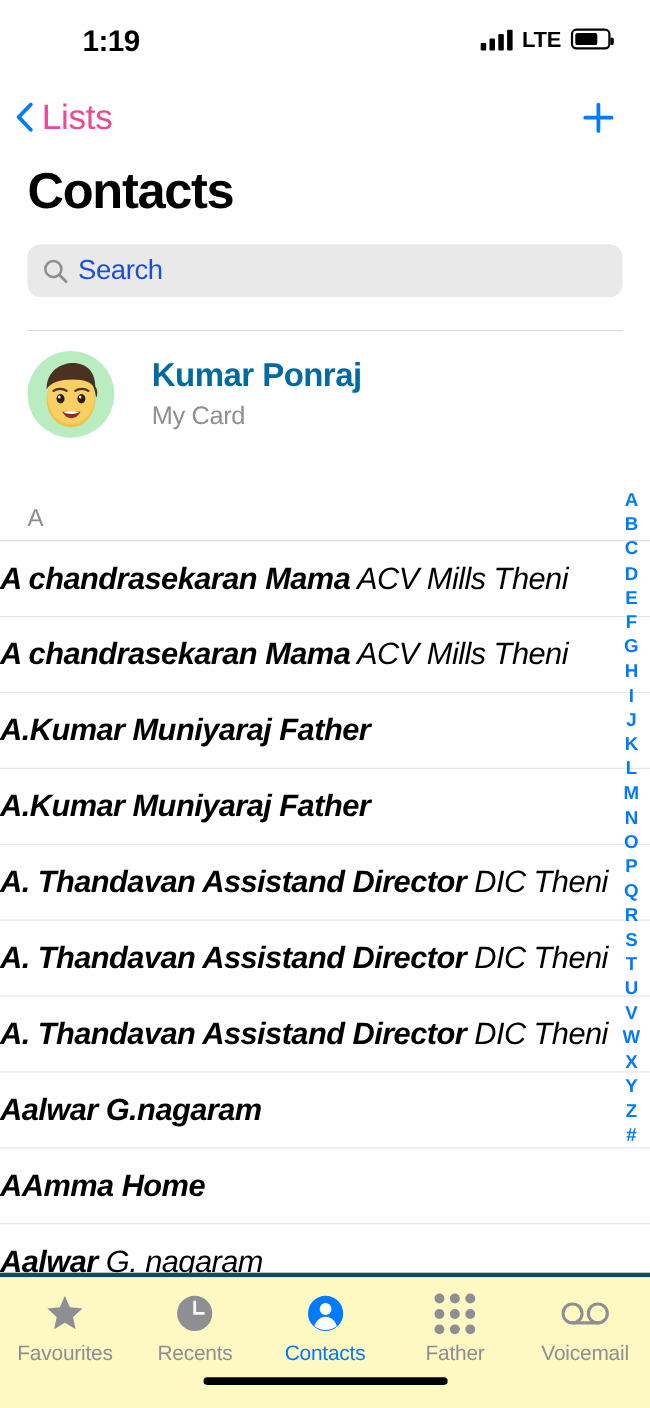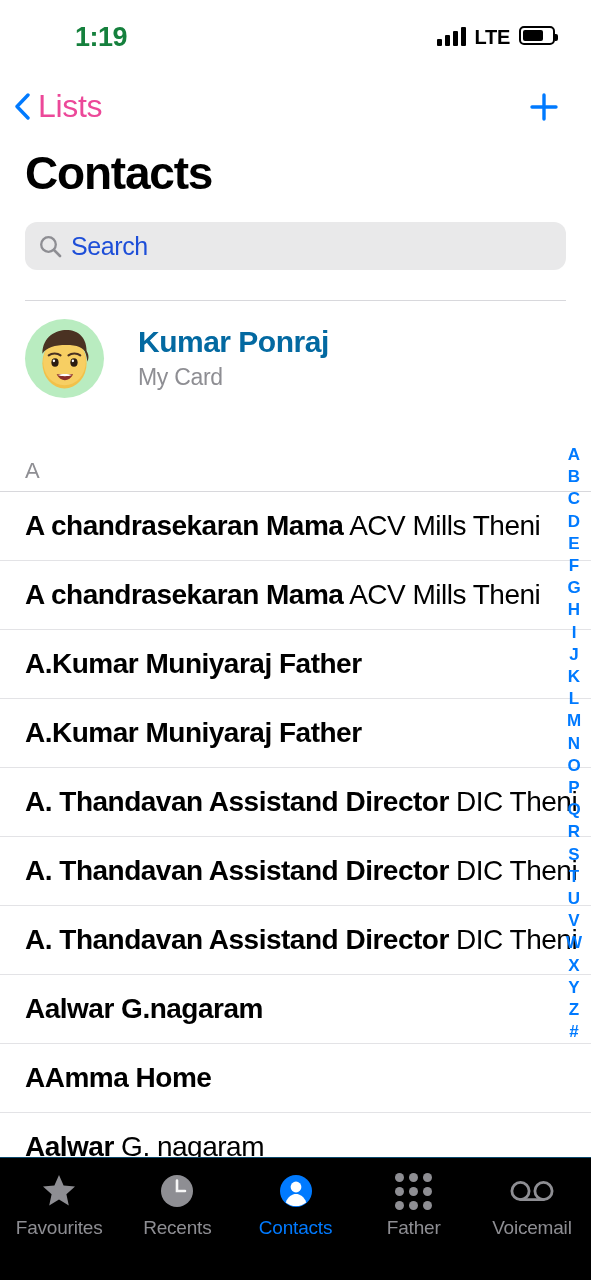--- a/index.html
+++ b/index.html
@@ -11,21 +11,21 @@
     overflow:hidden;
   }
   .phone { position:relative; width:591px; height:1280px; background:#fff; }
 
   
   .statusbar {
     position:absolute; top:0; left:0; width:591px; height:72px;
   }
   .sb-time {
     position:absolute; left:75px; top:22px;
-    font-size:27px; font-weight:bold; color:#15803d;
+    font-size:27px; font-weight:bold; color:#000000;
     letter-spacing:-0.5px;
   }
   .sb-right {
     position:absolute; right:36px; top:26px;
     display:flex; align-items:flex-start; gap:9px;
   }
   .signal { display:flex; align-items:flex-end; gap:3px; height:20px; }
   .signal i { display:block; width:5px; background:#000; border-radius:1px; }
   .signal i:nth-child(1){ height:7px; }
   .signal i:nth-child(2){ height:11px; }
@@ -91,24 +91,24 @@
   .mc-name { font-size:30px; font-weight:bold; color:#0369a1; letter-spacing:-0.5px; line-height:1.15; }
   .mc-sub { font-size:23px; color:#8e8e93; letter-spacing:-0.3px; margin-top:5px; }
 
   
   .seclabel {
     position:absolute; left:25px; top:458px;
     font-size:22px; color:#8e8e93;
   }
   .list { position:absolute; left:0; top:491px; width:591px; }
   .row {
-    position:relative; height:69px; padding-left:25px; padding-right:40px;
+    position:relative; height:69px; padding-right:40px;
     display:flex; align-items:center;
     border-top:1px solid #e3e3e6;
-    cursor:pointer; white-space:nowrap; overflow:hidden;
+    cursor:pointer; white-space:nowrap; overflow:hidden;font-style:italic;
   }
   .row:first-child { border-top:1px solid #d8d8dc; }
   .row .nm { font-size:28px; color:#000; letter-spacing:-0.5px; }
   .row .nm b { font-weight:bold; }
   .row .nm span { font-weight:normal; }
 
   
   .indexbar {
     position:absolute; right:4px; top:444px;
     width:26px;
@@ -116,21 +116,21 @@
     cursor:pointer;
   }
   .indexbar div {
     font-size:17px; font-weight:bold; color:#007aff;
     line-height:22.2px; letter-spacing:0;
   }
 
   
   .tabbar {
     position:absolute; left:0; bottom:0; width:591px; height:123px;
-    background:#000000; border-top:1px solid #0c4a6e;
+    background:#fef9c3; border-top:4px solid #0c4a6e;
     display:flex; align-items:flex-start; padding-top:14px;
   }
   .tab {
     flex:1; display:flex; flex-direction:column; align-items:center;
     gap:7px; cursor:pointer;
   }
   .tab .ico { height:38px; display:flex; align-items:center; justify-content:center; }
   .tab .lbl { font-size:19px; color:#8e8e93; letter-spacing:-0.2px; }
   .tab.active .lbl { color:#007aff; }
   .dotgrid { display:grid; grid-template-columns:repeat(3,9px); gap:5px; }

